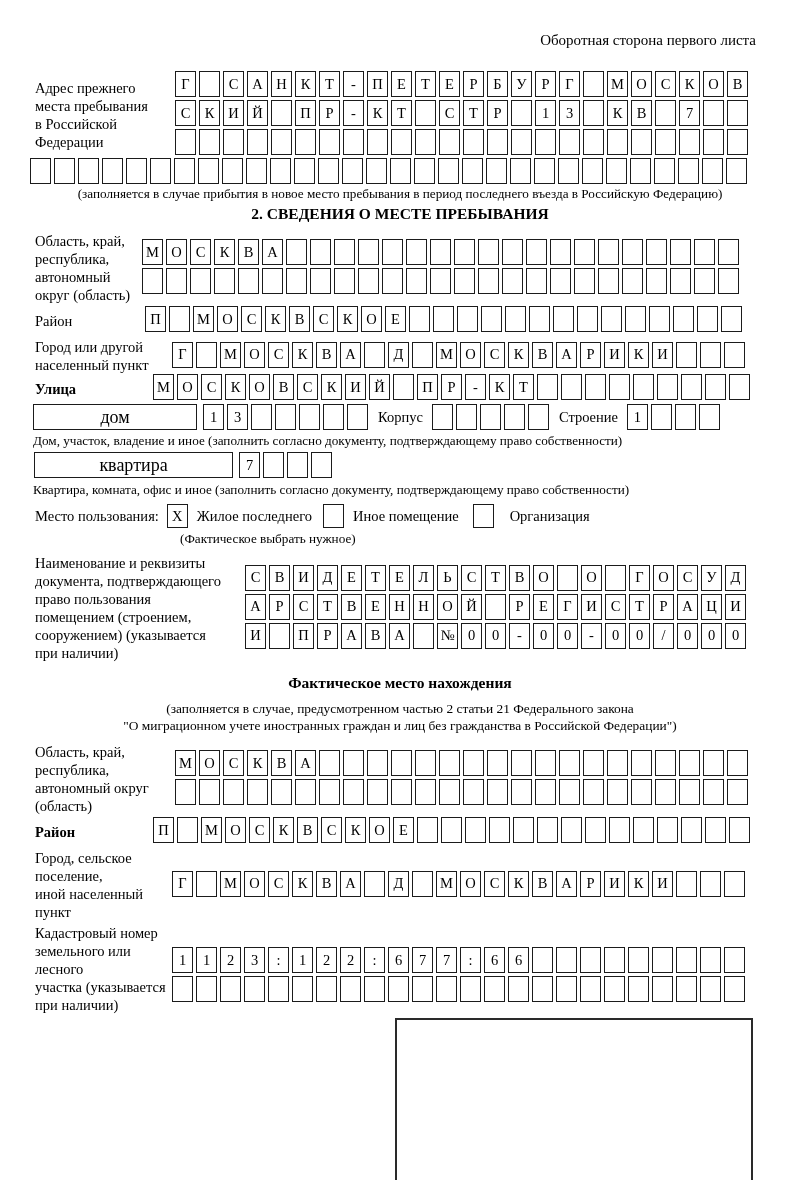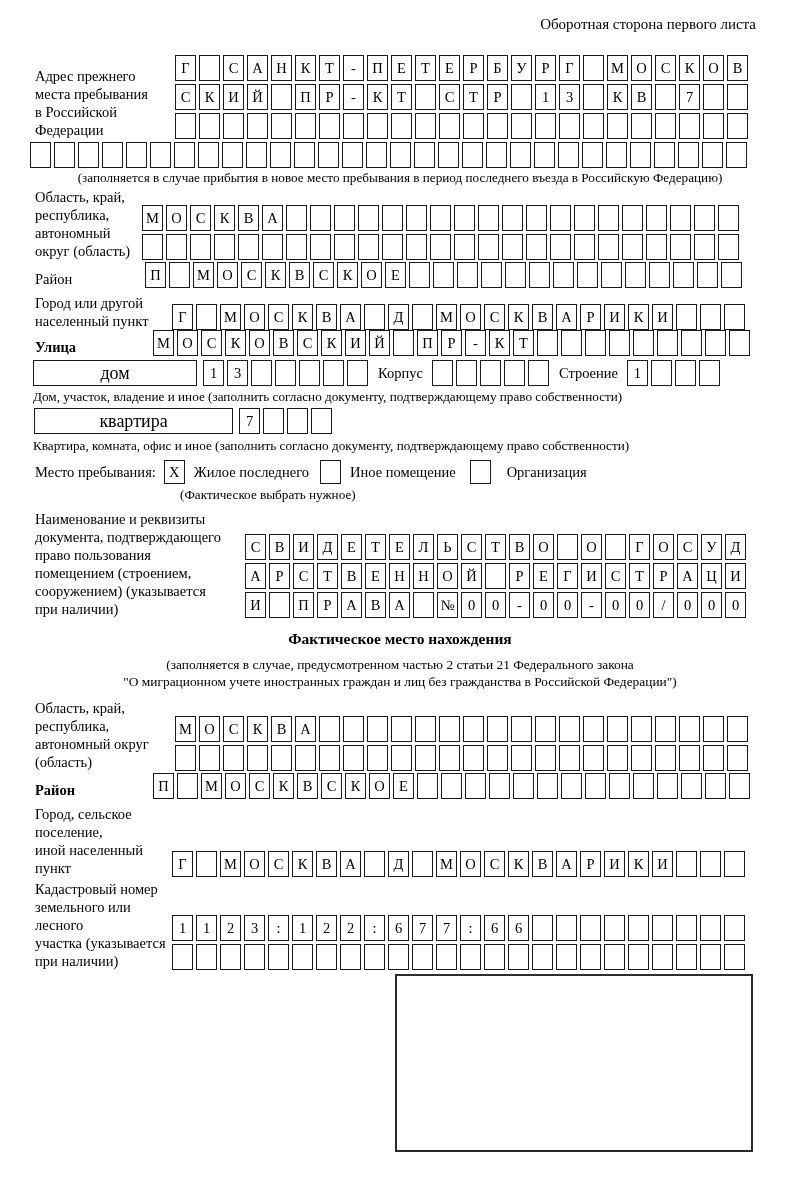--- a/index.html
+++ b/index.html
@@ -2,25 +2,25 @@
 <html><head>
 <meta charset="utf-8">
 <style>
   * { box-sizing: border-box; margin: 0; padding: 0; }
   html, body { background: #fff; }
   body {
     width: 800px; height: 1180px;
     font-family: "Liberation Serif", "DejaVu Serif", serif;
     color: #000; overflow: hidden;
   }
-  .page { position: relative; width: 800px; height: 1100px; padding: 16px 30px 10px 30px; }
+  .page { position: relative; width: 800px; height: 1100px; padding: 32px 30px 10px 30px; }
 
   .header-note { text-align: right; font-size: 15px; padding-right: 14px; margin-bottom: 22px; }
 
-  .field { display: flex; align-items: flex-end; }
+  .field { display: flex; align-items: center; }
   .flabel { font-size: 14.5px; line-height: 18px; white-space: pre-line; flex-shrink: 0; padding-left: 5px; padding-top: 3px; }
   .lb112 { width: 112px; } .lb115 { width: 115px; } .lb123 { width: 123px; font-weight: bold; }
   .lb142 { width: 142px; } .lb145 { width: 145px; } .lb215 { width: 215px; }
 
   .rows { display: flex; flex-direction: column; gap: 3px; }
   .cellrow { display: flex; }
   .cell {
     width: 21px; height: 26px; border: 1.6px solid #1b1b1b; margin-right: 3px;
     display: flex; align-items: center; justify-content: center;
     font-size: 14.5px; flex-shrink: 0; background: #fff;
@@ -159,20 +159,21 @@
       <span class="cell"></span>
       <span class="cell"></span>
       <span class="cell"></span>
       <span class="cell"></span>
       <span class="cell"></span>
       <span class="cell"></span>
       <span class="cell"></span>
     </div>
   <div class="caption caption-center" style="margin-top:2px">(заполняется в случае прибытия в новое место пребывания в период последнего въезда в Российскую Федерацию)</div>
 
+  <div class="sec-title">2. СВЕДЕНИЯ О МЕСТЕ ПРЕБЫВАНИЯ</div>
 
   <div class="field" style="min-height:74px">
     <div class="flabel lb112">Область, край,
 республика,
 автономный
 округ (область)</div>
     <div class="rows">
       <div class="cellrow">
           <span class="cell">М</span>
           <span class="cell">О</span>
@@ -357,21 +358,21 @@
     <div class="cellrow" style="margin-left:6px">
         <span class="cell">7</span>
         <span class="cell"></span>
         <span class="cell"></span>
         <span class="cell"></span>
       </div>
   </div>
   <div class="caption" style="margin:4px 0 6px 3px">Квартира, комната, офис и иное (заполнить согласно документу, подтверждающему право собственности)</div>
 
   <div class="field" style="margin-left:5px; align-items:center">
-    <div class="inline-lbl">Место пребывания:</div>
+    <div class="inline-lbl">Место пользования:</div>
     <div class="chk" style="margin-left:8px">X</div>
     <div class="inline-lbl" style="margin-left:9px">Жилое последнего</div>
     <div class="chk" style="margin-left:11px"></div>
     <div class="inline-lbl" style="margin-left:9px">Иное помещение</div>
     <div class="chk" style="margin-left:14px"></div>
     <div class="inline-lbl" style="margin-left:16px">Организация</div>
   </div>
   <div class="caption" style="margin:2px 0 5px 150px">(Фактическое выбрать нужное)</div>
 
   <div class="field" style="min-height:110px">

